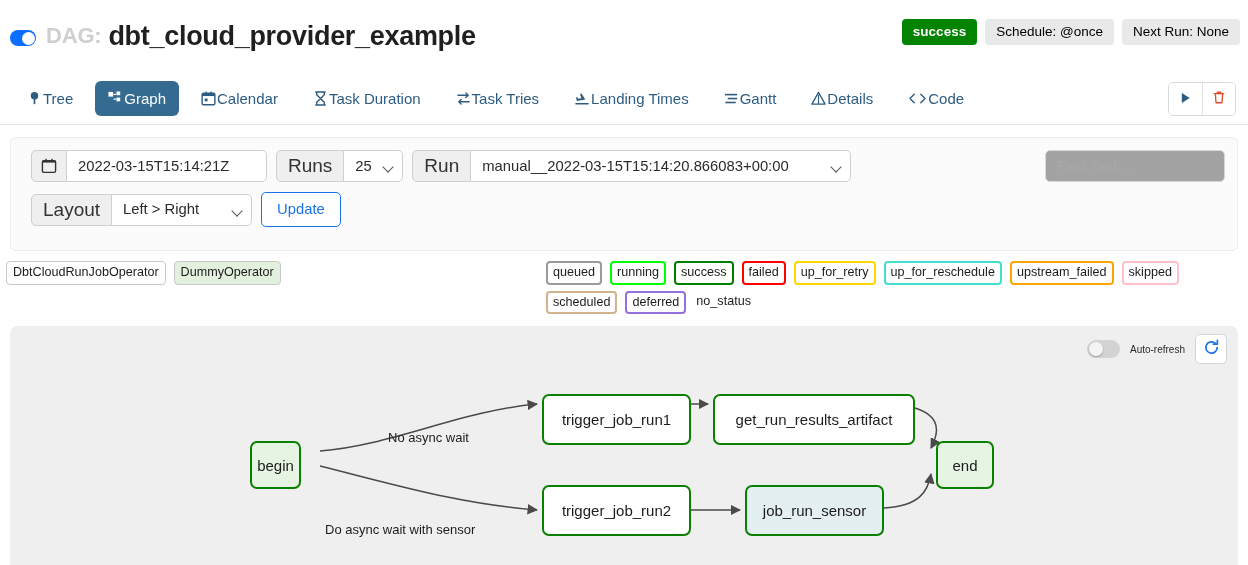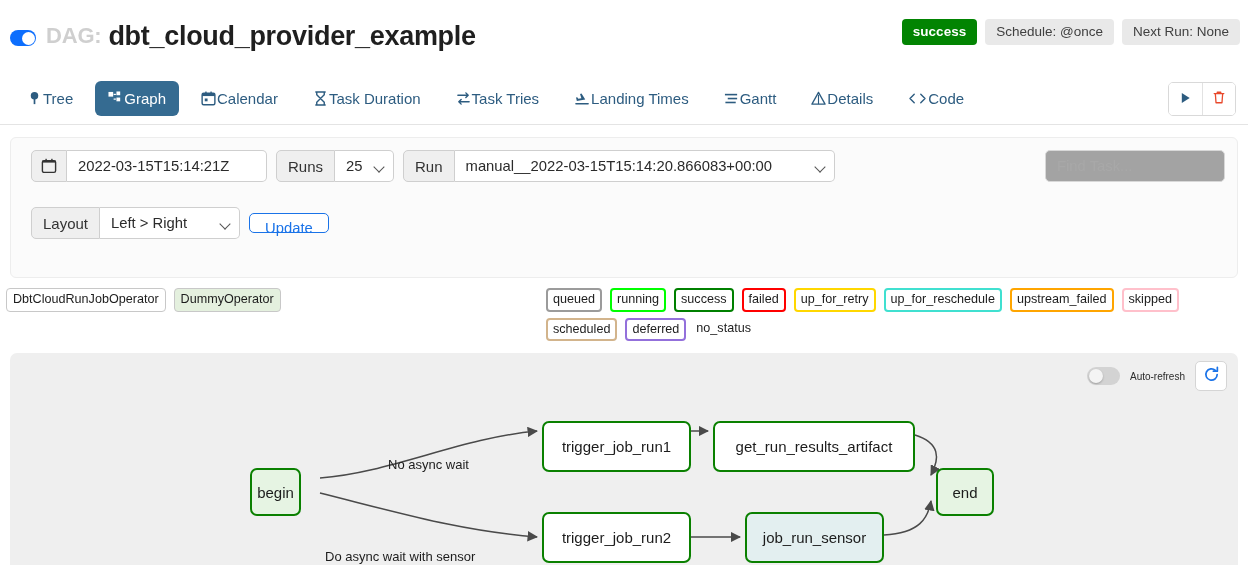--- a/index.html
+++ b/index.html
@@ -56,21 +56,21 @@
     display: flex; gap: 8px;
     align-items: center;
   }
   .badge {
     font-size: 13.5px;
     padding: 5px 11px 6px;
     border-radius: 4px;
     white-space: nowrap;
   }
   .badge-success { background: #028402; color: #fff; font-weight: 700; }
-  .badge-muted { background: #e9e9e9; color: #404040; }
+  .badge-muted { background: #e9e9e9; color: #000000; }
 
   
   .tabbar {
     position: relative;
     height: 53px;
     border-bottom: 1px solid #e4e4e4;
     display: flex;
     align-items: center;
     padding: 0 14px;
   }
@@ -105,28 +105,28 @@
 
   
   .filter-panel {
     margin: 12px 10px 0 10px;
     background: #fbfbfb;
     border: 1px solid #ededed;
     border-radius: 6px;
     padding: 12px 12px 13px;
     position: relative;
   }
-  .filter-row { display: flex; align-items: center; gap: 0; margin-bottom: 25px; padding-left: 8px; }
+  .filter-row { display: flex; align-items: center; gap: 0; margin-bottom: 10px; padding-left: 8px; }
   .filter-row:last-child { margin-bottom: 0; }
   .igrp { display: flex; align-items: stretch; }
   .addon {
     background: #efefef;
     border: 1px solid #cfcfcf;
     color: #333;
-    font-size: 15px;
+    font-size: 19px;
     display: flex; align-items: center;
     padding: 0 11px;
     border-radius: 5px 0 0 5px;
   }
   .addon.icon-only { padding: 0 9px; }
   .fld {
     background: #ffffff;
     border: 1px solid #cfcfcf;
     border-left: 0;
     border-radius: 0 5px 5px 0;
@@ -159,21 +159,21 @@
     pointer-events: none;
   }
   .gap { width: 9px; }
   .btn-update {
     background: #ffffff;
     border: 1px solid #1a73e8;
     color: #1a73e8;
     font-size: 14.8px;
     border-radius: 5px;
     padding: 6px 15px 7px;
-    height: 20px;
+    height: 35px;
     margin-left: 9px;
     cursor: pointer;
     font-family: "Liberation Sans", sans-serif;
   }
   .find-task {
     position: absolute; right: 12px; top: 12px;
     width: 180px; height: 32px;
     background: #a3a3a3;
     border: 1px solid #d8d8d8;
     border-radius: 5px;

